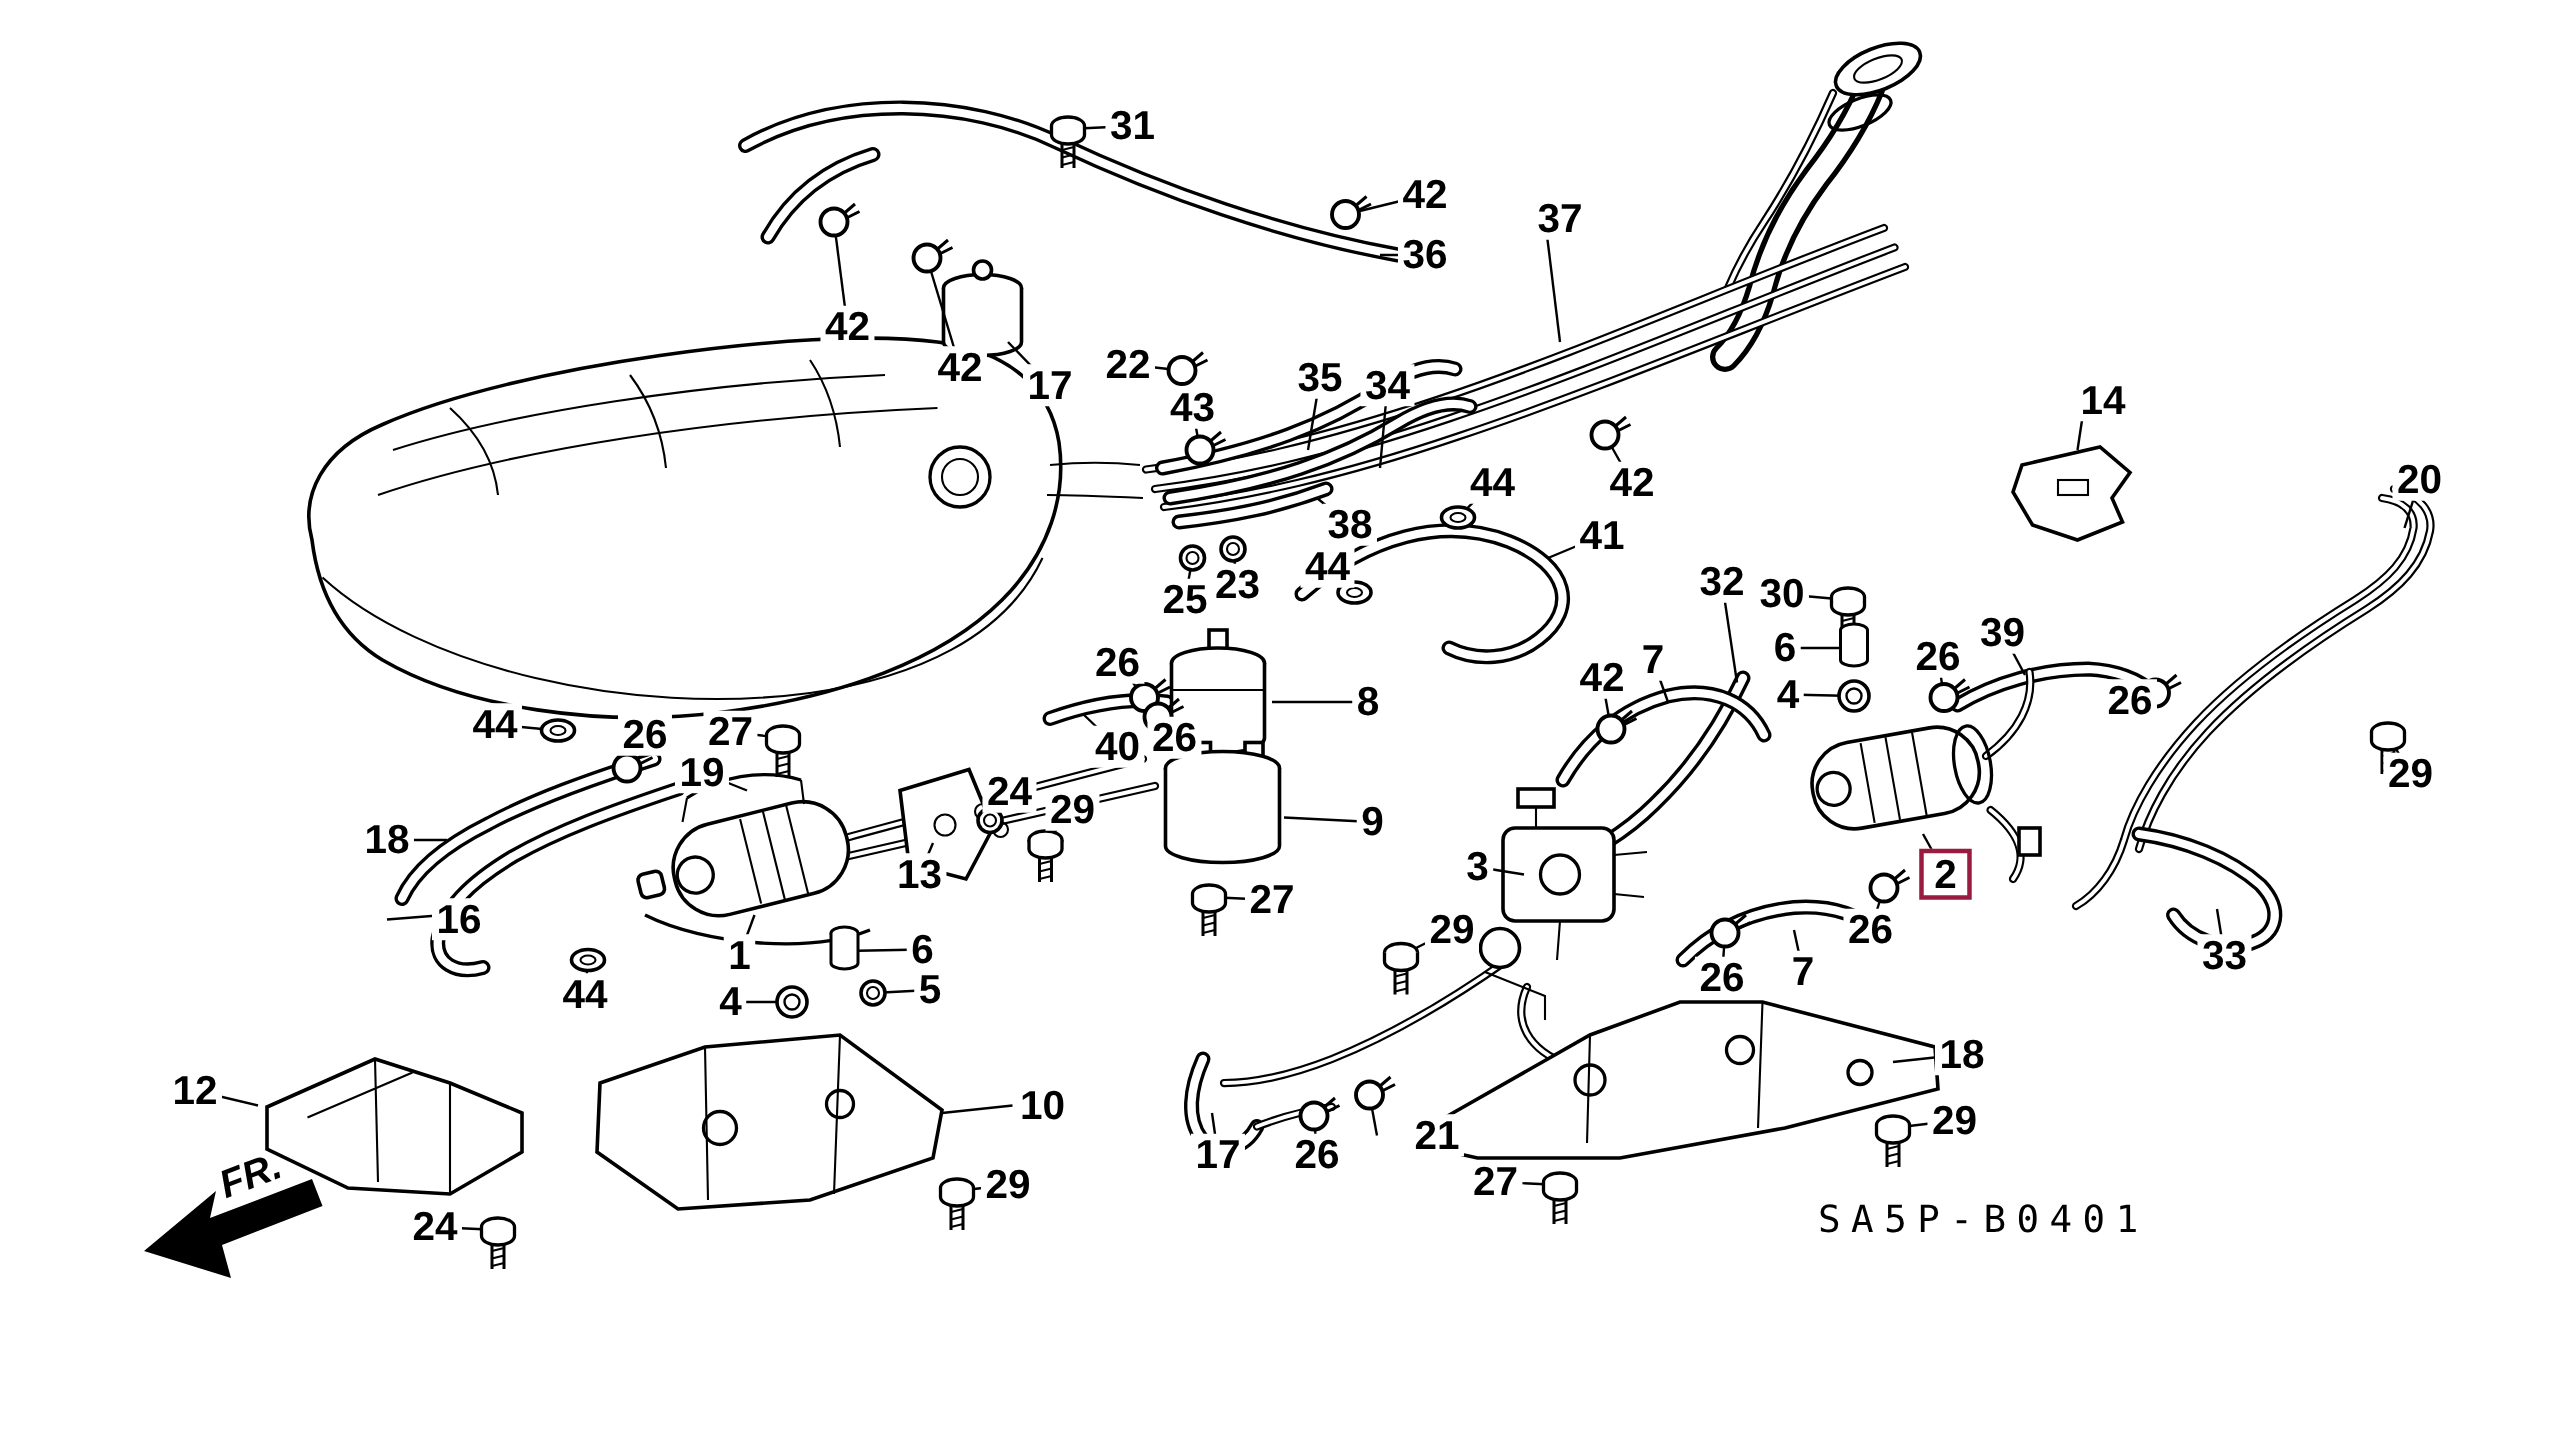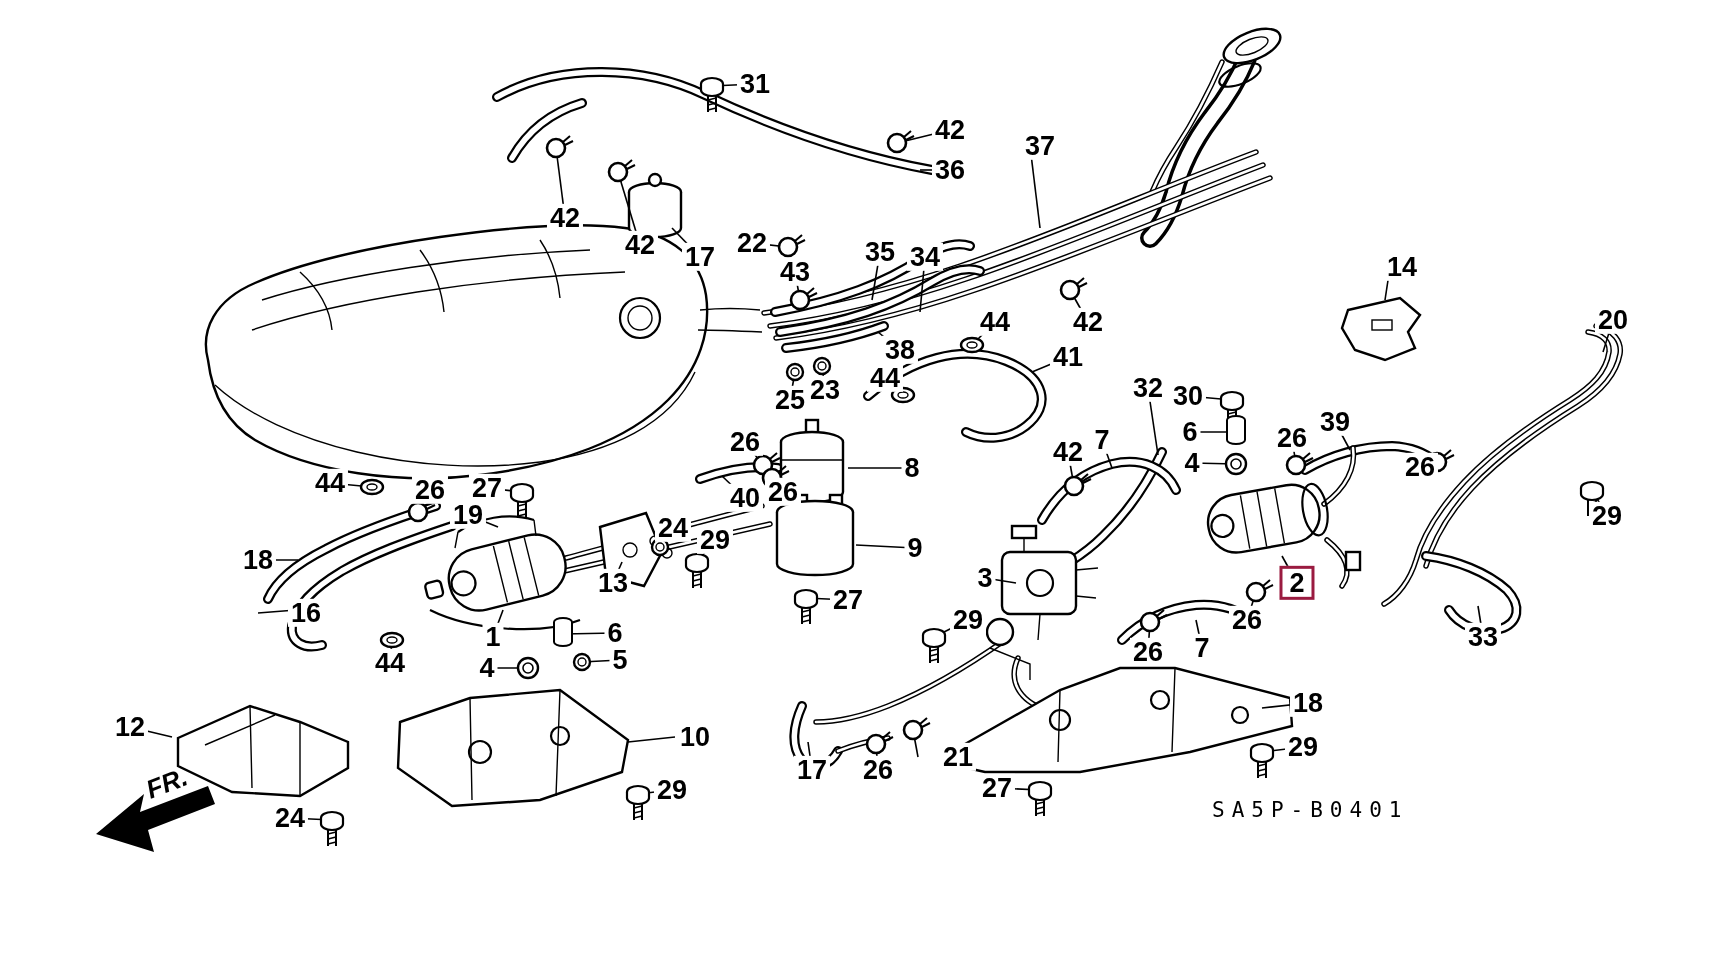--- a/index.html
+++ b/index.html
@@ -20,21 +20,21 @@
   .leader{stroke:#000;stroke-width:1.6;}
   
   .callout{position:absolute;transform:translate(-50%,-50%);
            font-size:27px;font-weight:bold;color:#000;background:#fff;
            padding:0 3px;line-height:1.05;white-space:nowrap;cursor:pointer;}
   .callout.highlighted{padding:0 7px;border:3px solid #9a1b40;}
   .fr-label{position:absolute;left:146px;top:768px;font-size:26px;
             font-weight:bold;font-style:italic;transform:rotate(-21deg);
             color:#000;}
   .code-label{position:absolute;left:1212px;top:798px;
-              font-family:"DejaVu Sans Mono",monospace;font-size:21px;
+              font-family:"DejaVu Sans Mono",monospace;font-size:25px;
               letter-spacing:7px;color:#000;}
 </style>
 </head>
 <body>
 
 <div id="stage">
 
   <svg id="art" width="1712" height="960" viewBox="0 0 1712 960" xmlns="http://www.w3.org/2000/svg">
 
     <defs>

